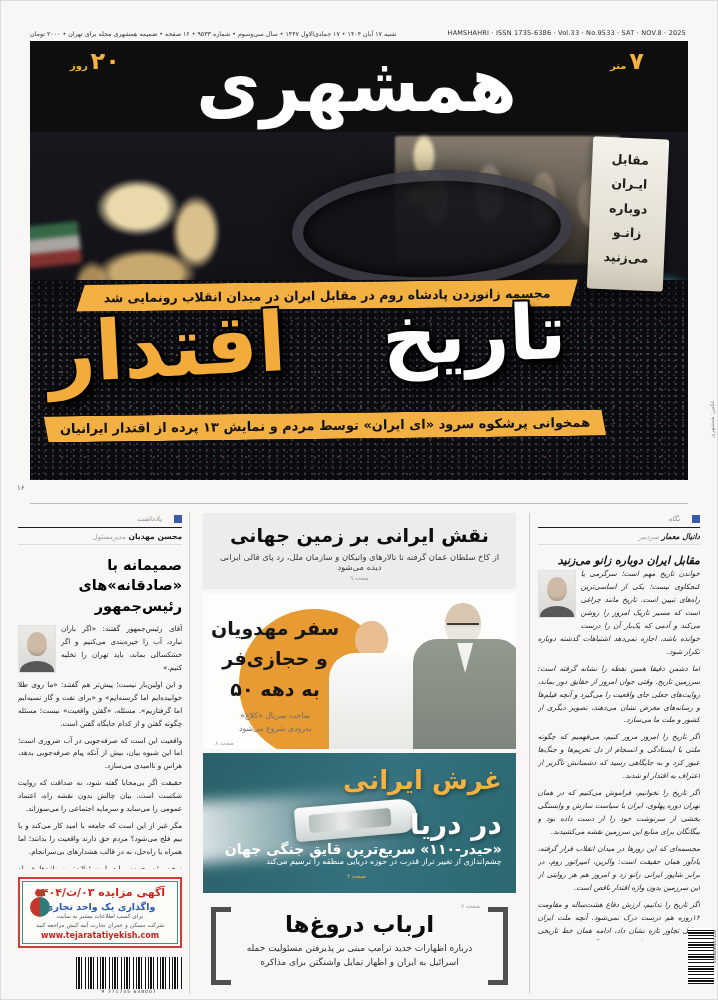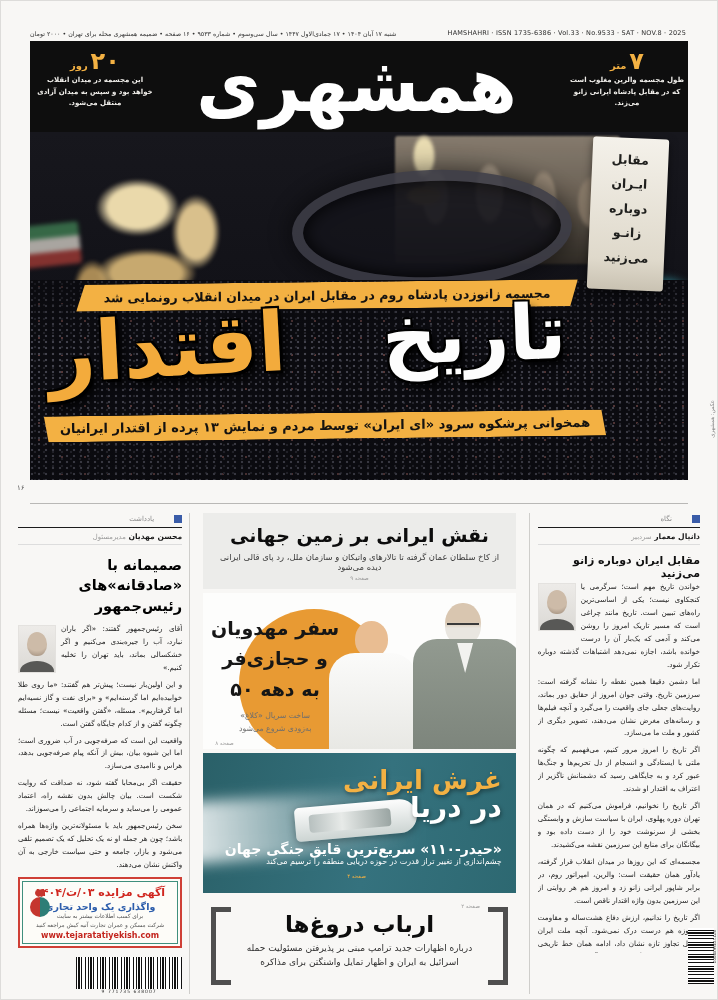--- a/index.html
+++ b/index.html
@@ -75,24 +75,24 @@
       transform:rotate(-.7deg);clip-path:polygon(0 0,99.2% 0,100% 100%,.8% 100%);
       box-shadow:2px 3px 6px rgba(0,0,0,.45);}
   .photo-credit{position:absolute;right:3px;top:400px;font-size:5.5px;color:#8a8a8a;
       writing-mode:vertical-rl;transform:rotate(180deg);}
   .pgnum{position:absolute;left:17px;top:484px;font-size:7px;color:#555;}
   .main-rule{position:absolute;top:503px;left:30px;right:30px;border-top:1px solid #b9b8b6;}
   
   .cols{position:absolute;top:513px;right:18px;left:18px;height:481px;display:flex;direction:rtl;}
   .vrule{width:1px;background:#cfcecb;}
   .col{overflow:hidden;height:481px;}
-  .col-negah{width:166px;margin-left:8px;}
+  .col-negah{width:166px;margin-left:8px;font-style:italic;}
   .col-mid{width:320px;margin:0 13px;}
   .col-note{width:168px;margin-right:7px;}
-  .sec-head{display:flex;align-items:center;gap:20px;padding-top:2px;}
+  .sec-head{display:flex;align-items:center;gap:12px;padding-top:2px;}
   .sec-square{width:8px;height:8px;background:#3a5ca8;}
   .sec-label{font-size:7px;color:#8a8a8a;}
   .sec-rule{border-top:1.4px solid #1c1c1c;margin:4px 0 0;}
   .byline{font-size:7.6px;color:#1b1b1b;font-weight:bold;padding:4px 0 3px;border-bottom:.5px solid #ddd;}
   .byline .role{color:#9a9a9a;font-weight:normal;font-size:6.8px;}
   .col-kicker{font-size:11px;font-weight:900;color:#101010;margin:9px 0 1px;}
   .col-title{font-size:16px;font-weight:900;color:#000;line-height:1.4;margin:1px 0 7px;}
   .col-title.small{font-size:14.5px;margin-top:10px;}
   .colbody p{font-size:7.2px;line-height:1.8;text-align:justify;color:#242424;margin:0 0 4px;}
   .colbody{overflow:hidden;}
@@ -157,21 +157,21 @@
       background:linear-gradient(105deg,#2a6068 0%,#35727e 55%,#2d6871 100%);}
   .wake{position:absolute;left:-34px;top:42px;width:250px;height:62px;transform:rotate(-4deg);filter:blur(7px);
       background:linear-gradient(90deg,rgba(255,255,255,.95),rgba(255,255,255,.3) 60%,transparent);}
   .hull{position:absolute;left:92px;top:50px;width:122px;height:34px;transform:rotate(-5deg);
       border-radius:5px 18px 18px 5px;background:linear-gradient(180deg,#fdfdfd,#ccd4d2);
       box-shadow:0 2px 8px rgba(0,0,0,.35);}
   .hull::after{content:"";position:absolute;left:14px;top:8px;right:26px;bottom:8px;border-radius:4px;
       background:linear-gradient(90deg,#b7c0bf,#e7eae8 40%,#9aa5a3);}
   .boat-t1{position:absolute;right:14px;top:12px;font-size:26px;font-weight:900;color:#f3b143;
       text-shadow:1px 2px 4px rgba(0,0,0,.4);}
-  .boat-t2{position:absolute;right:14px;top:38px;font-size:28px;font-weight:900;color:#fff;
+  .boat-t2{position:absolute;right:14px;top:55px;font-size:28px;font-weight:900;color:#fff;
       text-shadow:1px 2px 4px rgba(0,0,0,.4);}
   .boat-s1{position:absolute;right:14px;top:88px;font-size:14px;font-weight:bold;}
   .boat-s2{position:absolute;right:14px;top:104px;font-size:8px;}
   .boat-ref{position:absolute;right:150px;top:120px;font-size:5.5px;color:#f3b143;}
   .trump{position:relative;height:86px;margin-top:10px;padding:8px 34px 0;box-sizing:border-box;text-align:center;}
   .bracket{position:absolute;top:4px;bottom:4px;width:15px;}
   .bracket.r{right:8px;border:5px solid #4f4f4f;border-left:none;}
   .bracket.l{left:8px;border:5px solid #4f4f4f;border-right:none;}
   .trump-ref{position:absolute;right:36px;top:0;font-size:5.5px;color:#9a9a9a;}
   .trump-title{font-size:23px;font-weight:900;color:#0c0c0c;}
@@ -186,29 +186,27 @@
     <div class="topbar-en">HAMSHAHRI · ISSN 1735-6386 · Vol.33 · No.9533 · SAT · NOV.8 · 2025</div>
     <div class="topbar-fa">شنبه ۱۷ آبان ۱۴۰۴ • ۱۷ جمادی‌الاول ۱۴۴۷ • سال سی‌وسوم • شماره ۹۵۳۳ • ۱۶ صفحه • ضمیمه همشهری محله برای تهران • ۲۰۰۰ تومان</div>
   </div>
 
   <div class="masthead">
     <div class="note note-l">
       <div class="note-num">
         <span class="big">۲۰</span>
         <span class="unit">روز</span>
       </div>
-      <div class="note-text">این مجسمه در میدان انقلاب خواهد بود و سپس به میدان آزادی منتقل می‌شود.</div>
     </div>
     <div class="logo">همشهری</div>
     <div class="note note-r">
       <div class="note-num">
         <span class="big">۷</span>
         <span class="unit">متر</span>
       </div>
-      <div class="note-text">طول مجسمه والرین مغلوب است که در مقابل پادشاه ایرانی زانو می‌زند.</div>
     </div>
   </div>
 
   <div class="photo">
     <div class="relief"></div>
     <div class="statueL"></div>
     <div class="centerStatue"></div>
     <div class="ring"></div>
     <div class="flagL"></div>
     <div class="glowTeal"></div>
@@ -321,20 +319,21 @@
         <span class="role">مدیرمسئول</span>
       </div>
       <div class="col-title small">صمیمانه با «صادقانه»های رئیس‌جمهور</div>
       <div class="colbody body-note">
         <div class="mugshot"></div>
         <div>
             <p>آقای رئیس‌جمهور گفتند: «اگر باران نبارد، آب را جیره‌بندی می‌کنیم و اگر خشکسالی بماند، باید تهران را تخلیه کنیم.»</p>
             <p>و این اولین‌بار نیست؛ پیش‌تر هم گفتند: «ما روی طلا خوابیده‌ایم اما گرسنه‌ایم» و «برای نفت و گاز نسیه‌ایم اما گرفتاریم». مسئله، «گفتن واقعیت» نیست؛ مسئله چگونه گفتن و از کدام جایگاه گفتن است.</p>
             <p>واقعیت این است که صرفه‌جویی در آب ضروری است؛ اما این شیوه بیان، بیش از آنکه پیام صرفه‌جویی بدهد، هراس و ناامیدی می‌سازد.</p>
             <p>حقیقت اگر بی‌محابا گفته شود، نه صداقت که روایت شکست است. بیان چالش بدون نقشه راه، اعتماد عمومی را می‌ساید و سرمایه اجتماعی را می‌سوزاند.</p>
+            <p>مگر غیر از این است که جامعه با امید کار می‌کند و با بیم فلج می‌شود؟ مردم حق دارند واقعیت را بدانند؛ اما همراه با راه‌حل، نه در قالب هشدارهای بی‌سرانجام.</p>
             <p>سخن رئیس‌جمهور باید با مسئولانه‌ترین واژه‌ها همراه باشد؛ چون هر جمله او نه یک تحلیل که یک تصمیم تلقی می‌شود و بازار، جامعه و حتی سیاست خارجی به آن واکنش نشان می‌دهند.</p>
           </div>
       </div>
 
       <div class="adbox">
         <div class="ad-logo"></div>
         <div class="ad-title">آگهی مزایده ۰۳/ت/۱۴۰۴</div>
         <div class="ad-sub">واگذاری یک واحد تجاری</div>
         <div class="ad-line">برای کسب اطلاعات بیشتر به سایت</div>
         <div class="ad-line">شرکت مسکن و عمران تجارت آتیه کیش مراجعه کنید</div>

